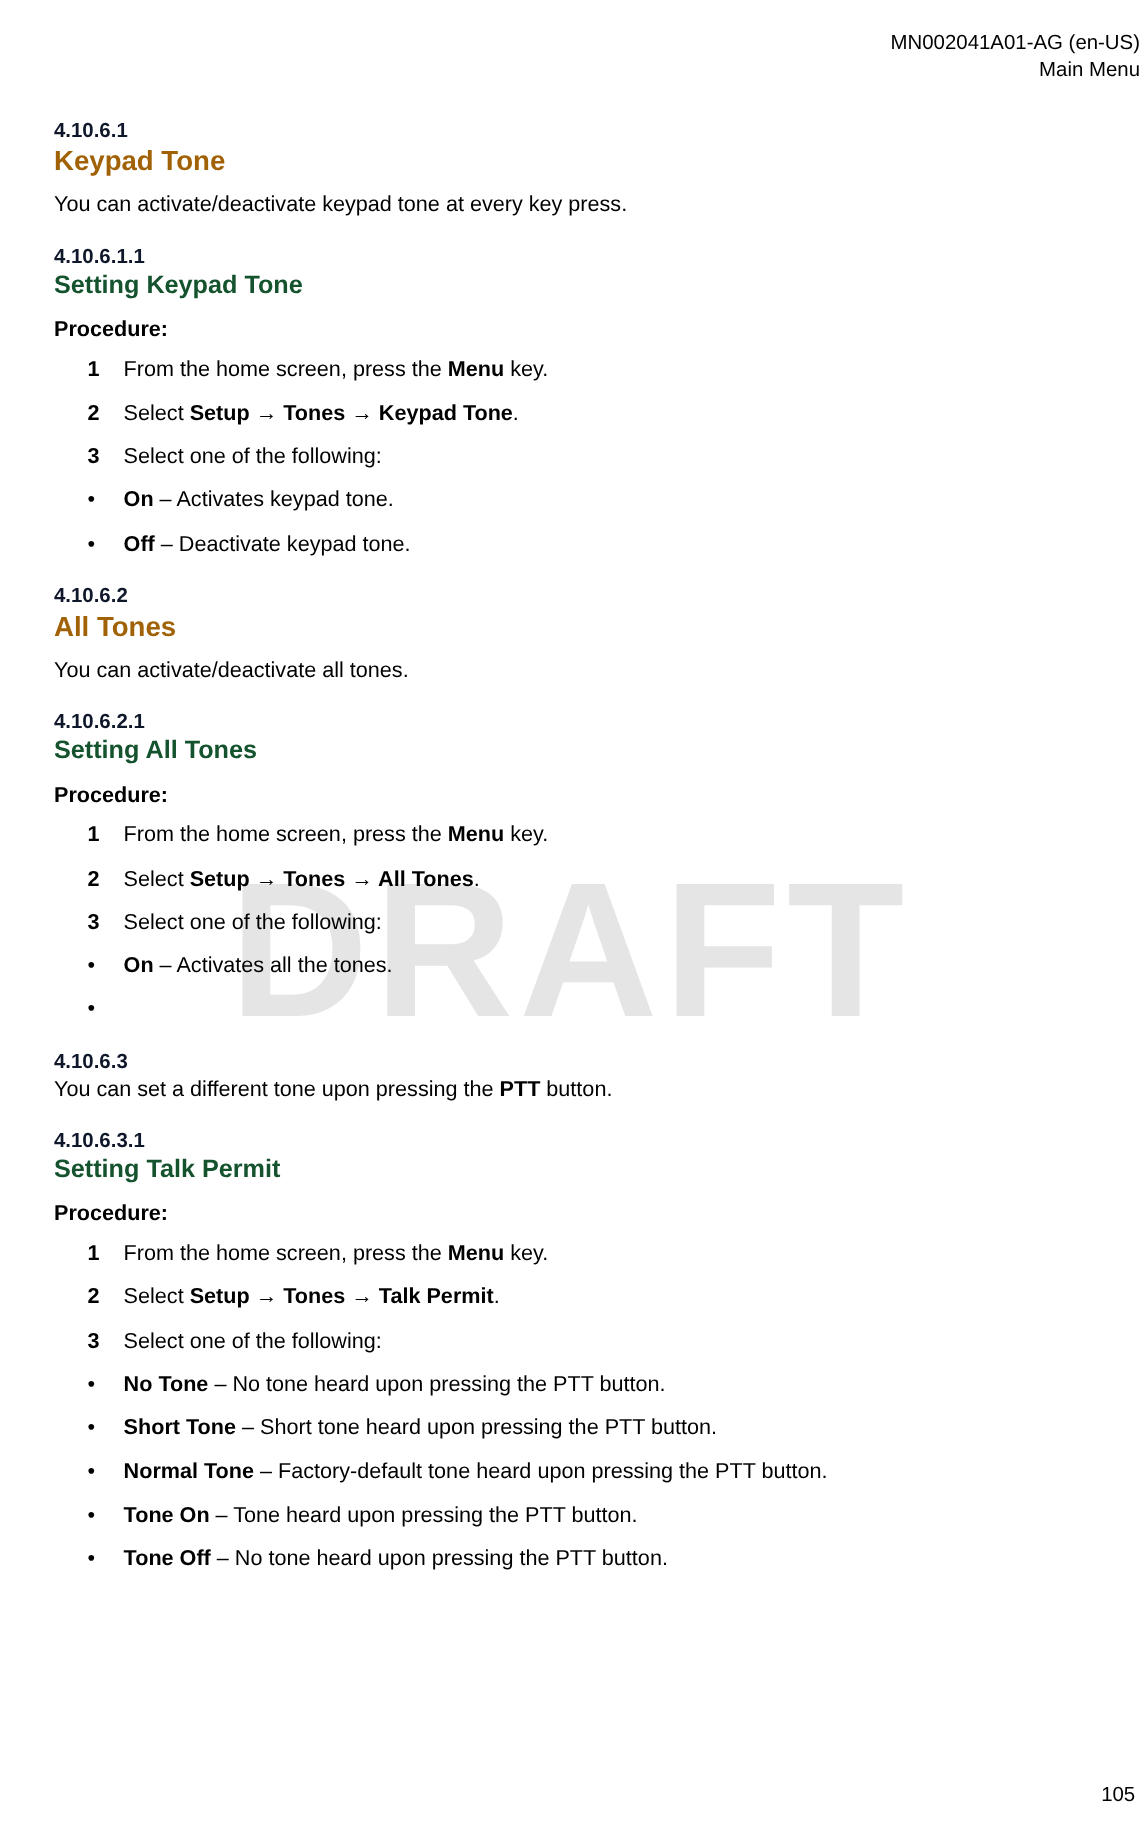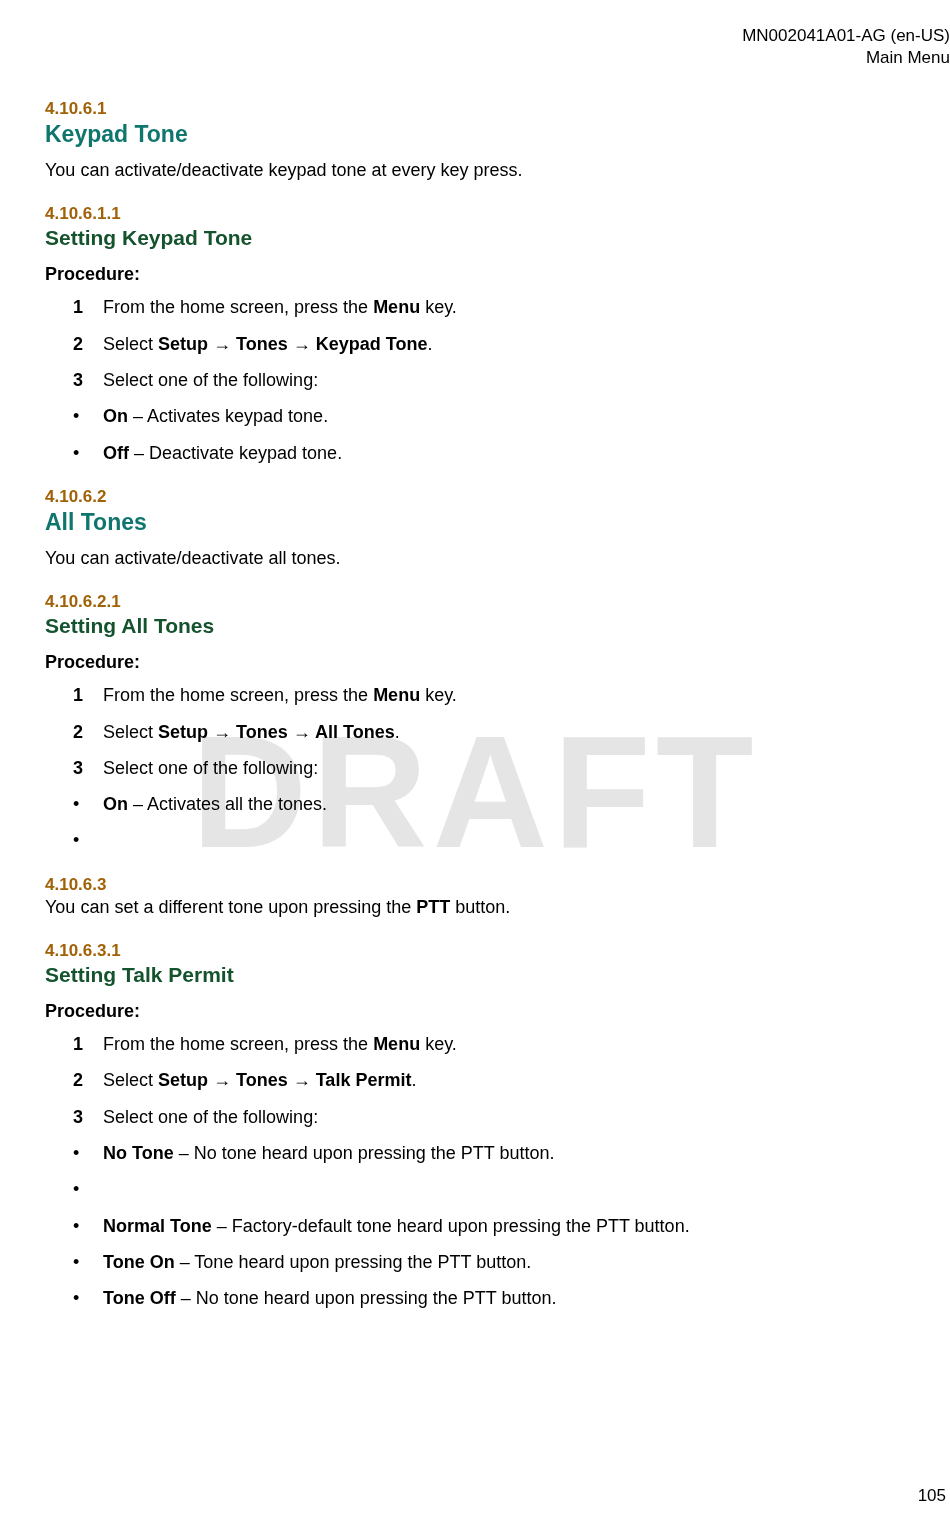--- a/index.html
+++ b/index.html
@@ -24,30 +24,30 @@
       text-align: right;
       font-size: 17px;
       line-height: 1.3;
       padding-right: 0;
       margin-bottom: 30px;
     }
     .content {
       padding: 0 50px 0 45px;
     }
     .section-number {
-      color: #a16207;
+      color: #0f172a;
       font-size: 17px;
       font-weight: bold;
       margin-top: 22px;
     }
     .section-number.first {
       margin-top: 0;
     }
     .section-title-h2 {
-      color: #0f766e;
+      color: #a16207;
       font-size: 23px;
       font-weight: bold;
       margin-top: 2px;
       margin-bottom: 10px;
     }
     .section-title-h3 {
       color: #14532d;
       font-size: 21px;
       font-weight: bold;
       margin-top: 2px;
@@ -201,20 +201,21 @@
           <div class="ol-num">3</div>
           <div>Select one of the following:</div>
         </div>
         <div class="ul">
           <div class="ul-item">
             <div class="bullet">•</div>
             <div><b>No Tone</b> – No tone heard upon pressing the PTT button.</div>
           </div>
           <div class="ul-item">
             <div class="bullet">•</div>
+            <div><b>Short Tone</b> – Short tone heard upon pressing the PTT button.</div>
           </div>
           <div class="ul-item">
             <div class="bullet">•</div>
             <div><b>Normal Tone</b> – Factory-default tone heard upon pressing the PTT button.</div>
           </div>
           <div class="ul-item">
             <div class="bullet">•</div>
             <div><b>Tone On</b> – Tone heard upon pressing the PTT button.</div>
           </div>
           <div class="ul-item">

